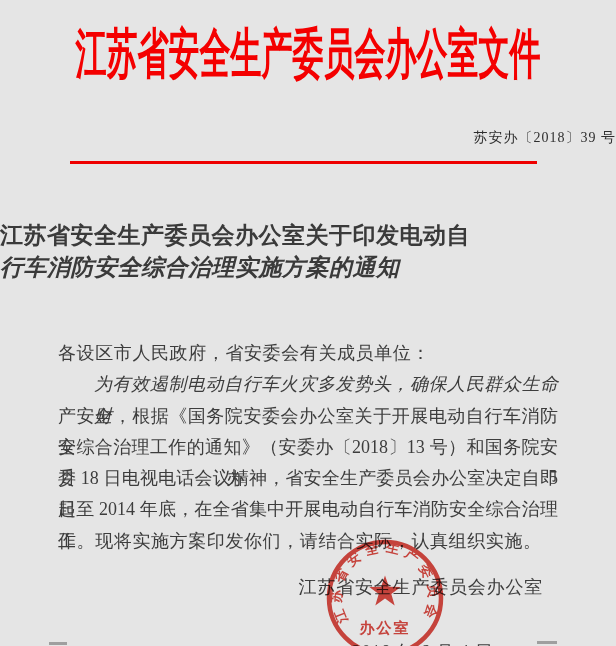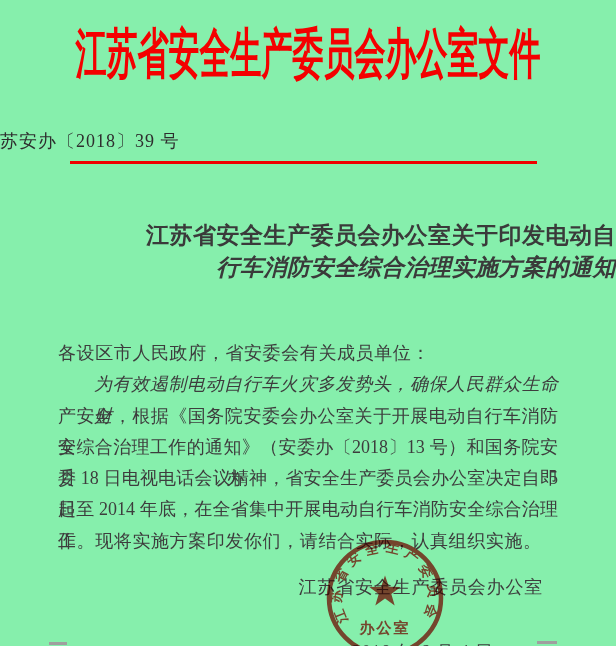--- a/index.html
+++ b/index.html
@@ -1,55 +1,55 @@
 <!DOCTYPE html>
 <html><head>
 <meta charset="utf-8">
 <style>
   html, body { margin: 0; padding: 0; background: #ffffff; }
   .page {
     position: relative;
     width: 616px;
     height: 646px;
-    background: #86efac;
+    background: #e5e5e5;
     overflow: hidden;
     font-family: "Liberation Serif", "DejaVu Serif", serif;
   }
   .header-banner {
     position: absolute;
     top: 28px; left: 0; right: 0;
     height: 54px;
     line-height: 54px;
     text-align: center;
     font-size: 31px;
     font-weight: bold;
     color: #f40000;
     transform: scale(1.0, 1.74);
     transform-origin: center center;
     white-space: nowrap;
     letter-spacing: 0px;
   }
   .doc-number {
     position: absolute;
     top: 129px; left: 0; right: 0;
-    text-align: left;
-    font-size: 18px;
+    text-align: right;
+    font-size: 14px;
     color: #2e2e2e;
     letter-spacing: 1px;
   }
   .red-divider {
     position: absolute;
     top: 161px; left: 70px;
     width: 467px; height: 3px;
     background: #ee0000;
   }
   .doc-title {
     position: absolute;
     left: 0; right: 0;
-    text-align: right;
+    text-align: left;
     font-size: 23px;
     font-weight: bold;
     color: #3a3a3a;
     letter-spacing: 0.5px;
     white-space: nowrap;
   }
   .doc-title.l1 { top: 220px; }
   .doc-title.l2 { top: 252px; font-style: italic; }
   .body-block {
     position: absolute;

